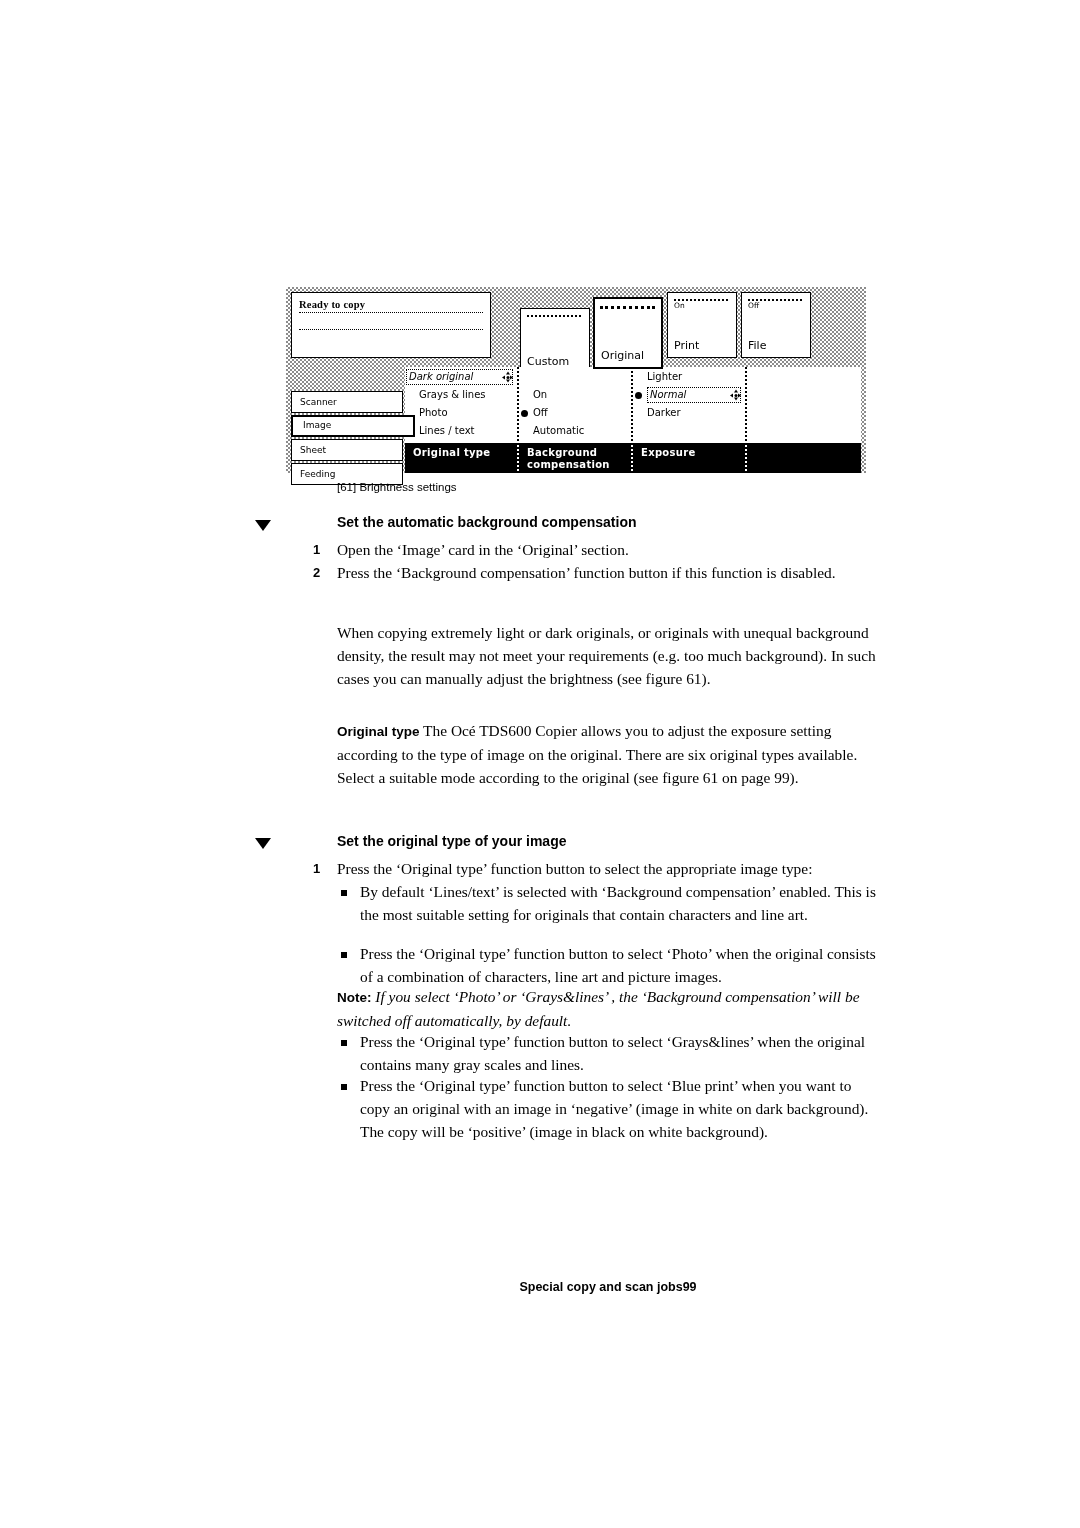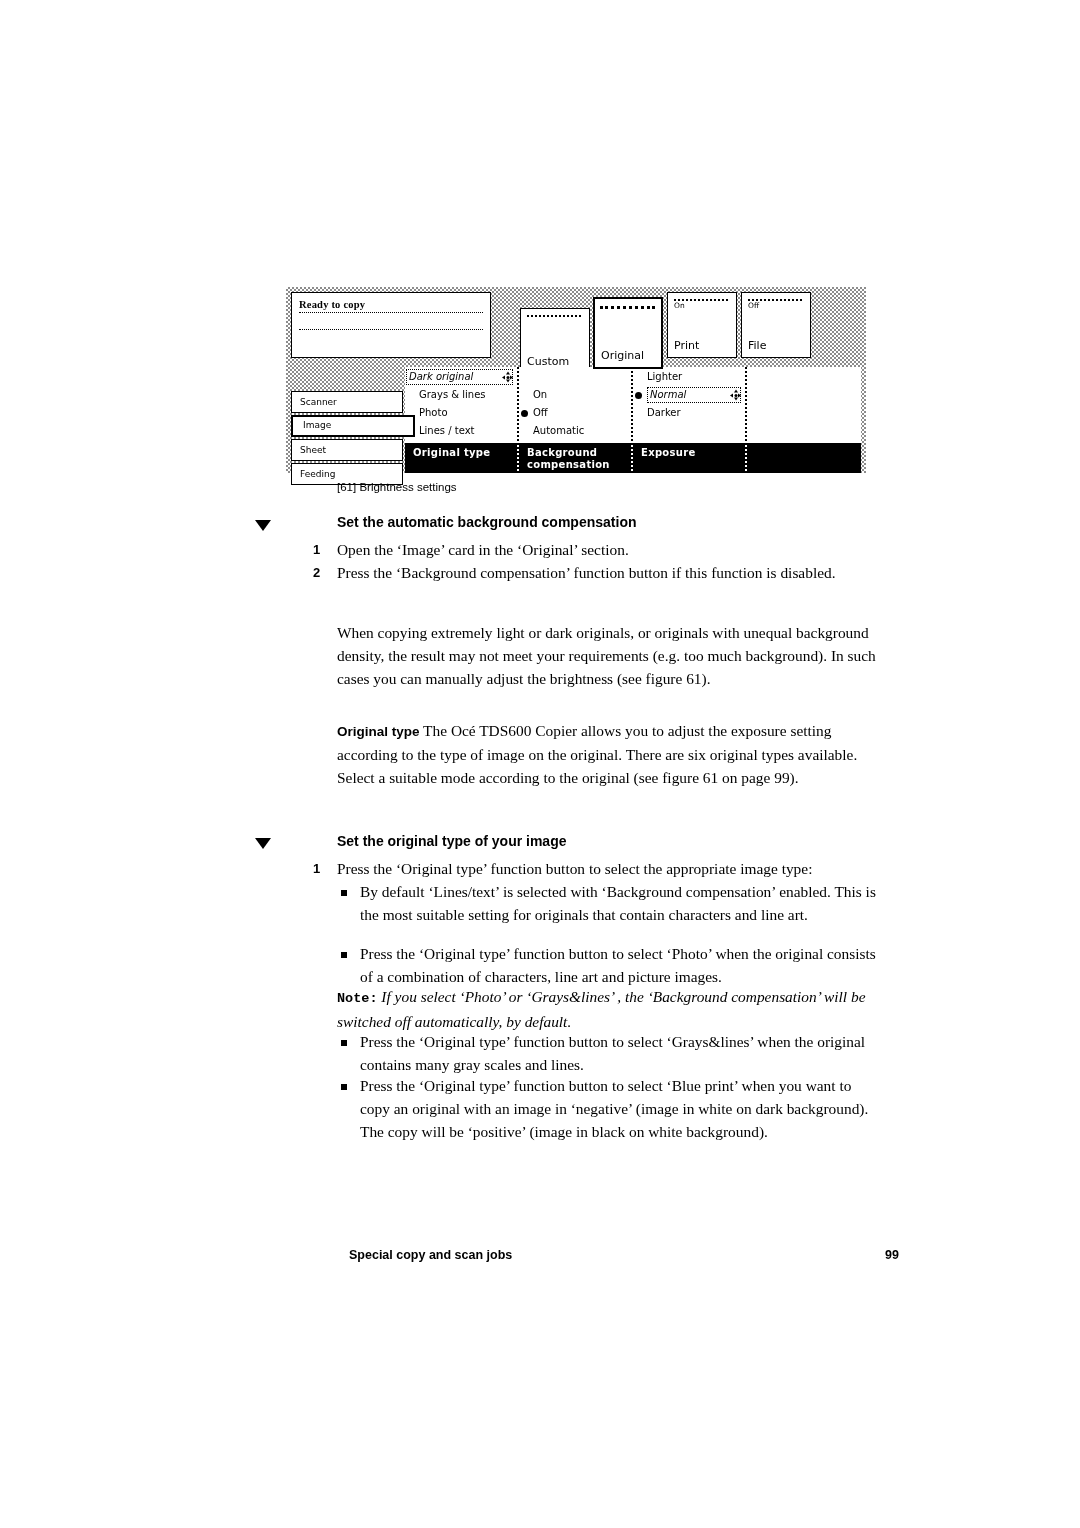--- a/index.html
+++ b/index.html
@@ -298,43 +298,42 @@
   .note-block {
     position: absolute;
     left: 337px;
     width: 546px;
     font-family: "Liberation Serif", serif;
     font-size: 15.4px;
     line-height: 22.8px;
     font-style: italic;
   }
   .note-block .note-lbl {
-    font-family: Liberation Mono, monospace;
+    font-family: Liberation Sans, sans-serif;
     font-style: normal;
     font-weight: bold;
     font-size: 13.5px;
   }
   .bold-run {
     font-family: "Liberation Sans", sans-serif;
     font-weight: bold;
     font-size: 13.5px;
   }
 
   
   .footer {
     position: absolute;
     left: 333px;
-    top: 1248px;
+    top: 1280px;
     width: 550px;
     font-family: "Liberation Sans", sans-serif;
     font-weight: bold;
     font-size: 12.5px;
     display: flex;
-    justify-content: space-between;
-    margin-left: 16px;
+    justify-content: center;
   }
 </style>
 </head>
 <body>
 
 <div class="page">
 
   <div class="figure">
     <div class="cp-bg"></div>
 

